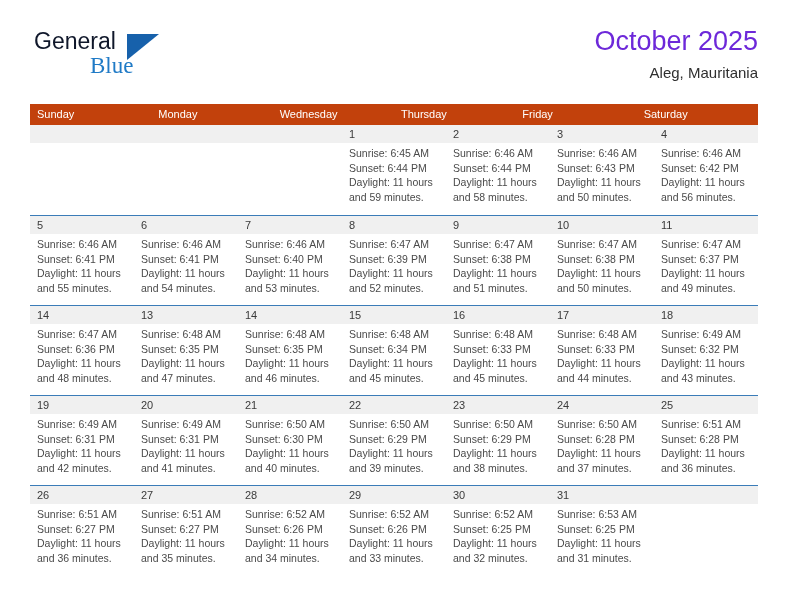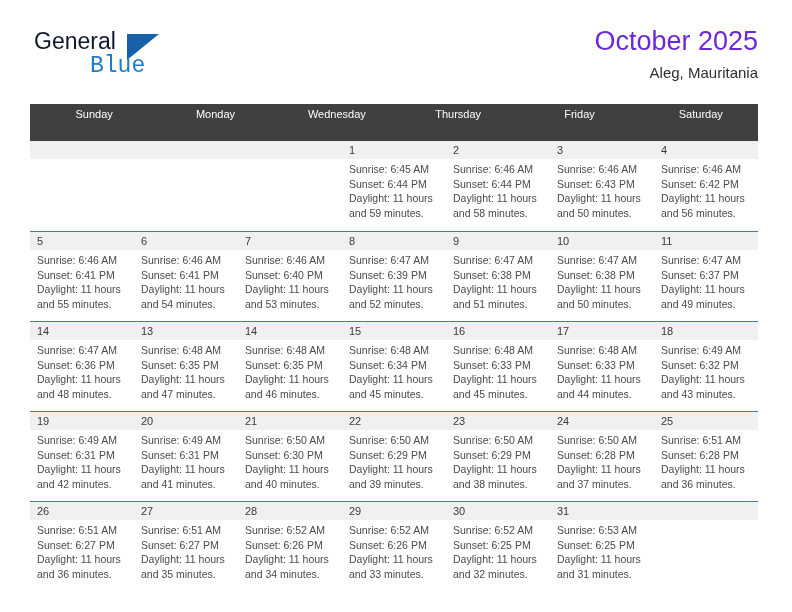--- a/index.html
+++ b/index.html
@@ -46,21 +46,21 @@
     letter-spacing: 0px;
     color: #0f172a;
     font-family: "Liberation Sans", sans-serif;
   }
   .brand-blue {
     position: absolute;
     left: 56px;
     top: 25px;
     font-size: 23px;
     color: #1f7ac6;
-    font-family: Liberation Mono, monospace;
+    font-family: Liberation Serif, serif;
   }
   .brand-triangle {
     position: absolute;
     left: 93px;
     top: 6px;
     width: 0;
     height: 0;
     border-left: 32px solid #1761ab;
     border-bottom: 26px solid transparent;
   }
@@ -89,23 +89,22 @@
   
   .calendar {
     position: absolute;
     left: 30px;
     top: 104px;
     width: 728px;
   }
 
   .dow-row {
     display: flex;
-    background: #404040;
-    height: 37px;
-    text-align: center;
+    background: #c2410c;
+    height: 21px;
   }
   .dow-cell {
     flex: 1 1 0;
     color: #ffffff;
     font-size: 11px;
     line-height: 21px;
     padding-left: 7px;
     box-sizing: border-box;
     white-space: nowrap;
   }

